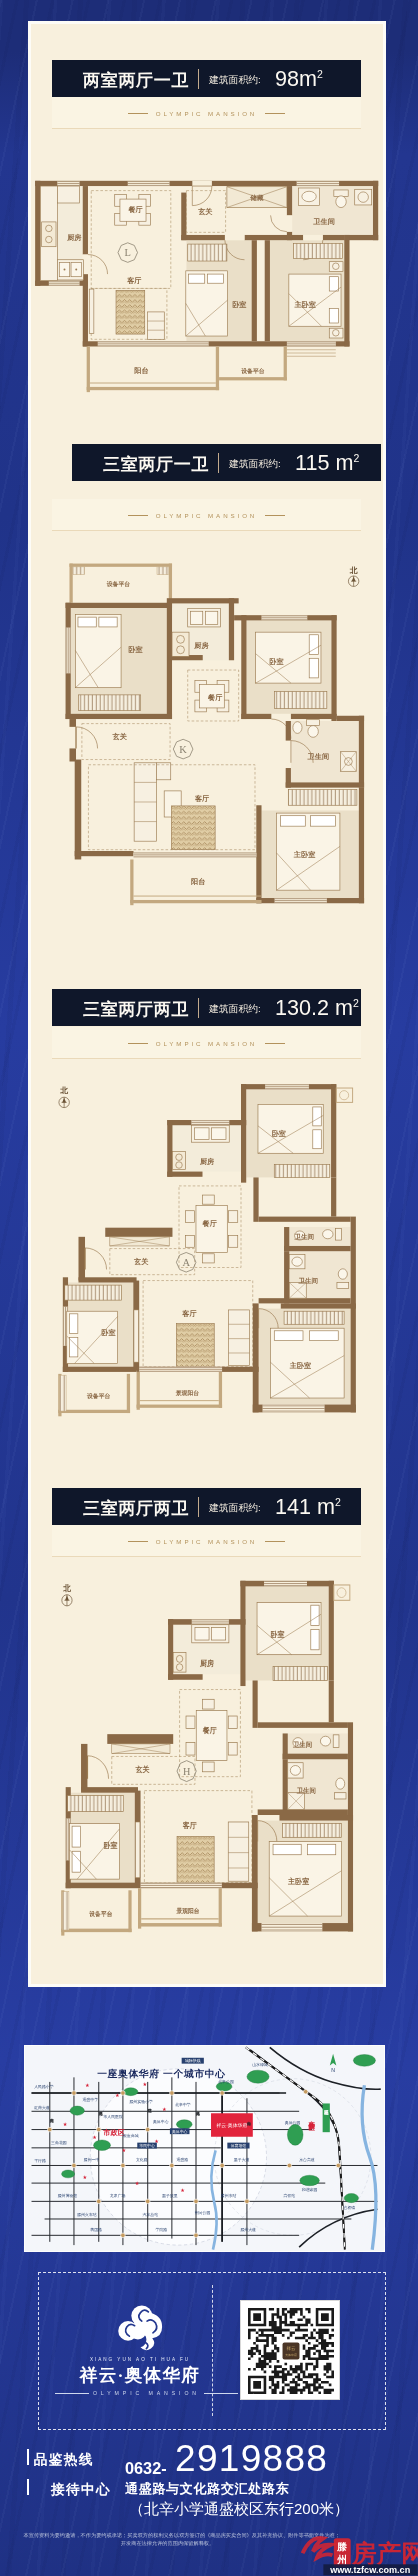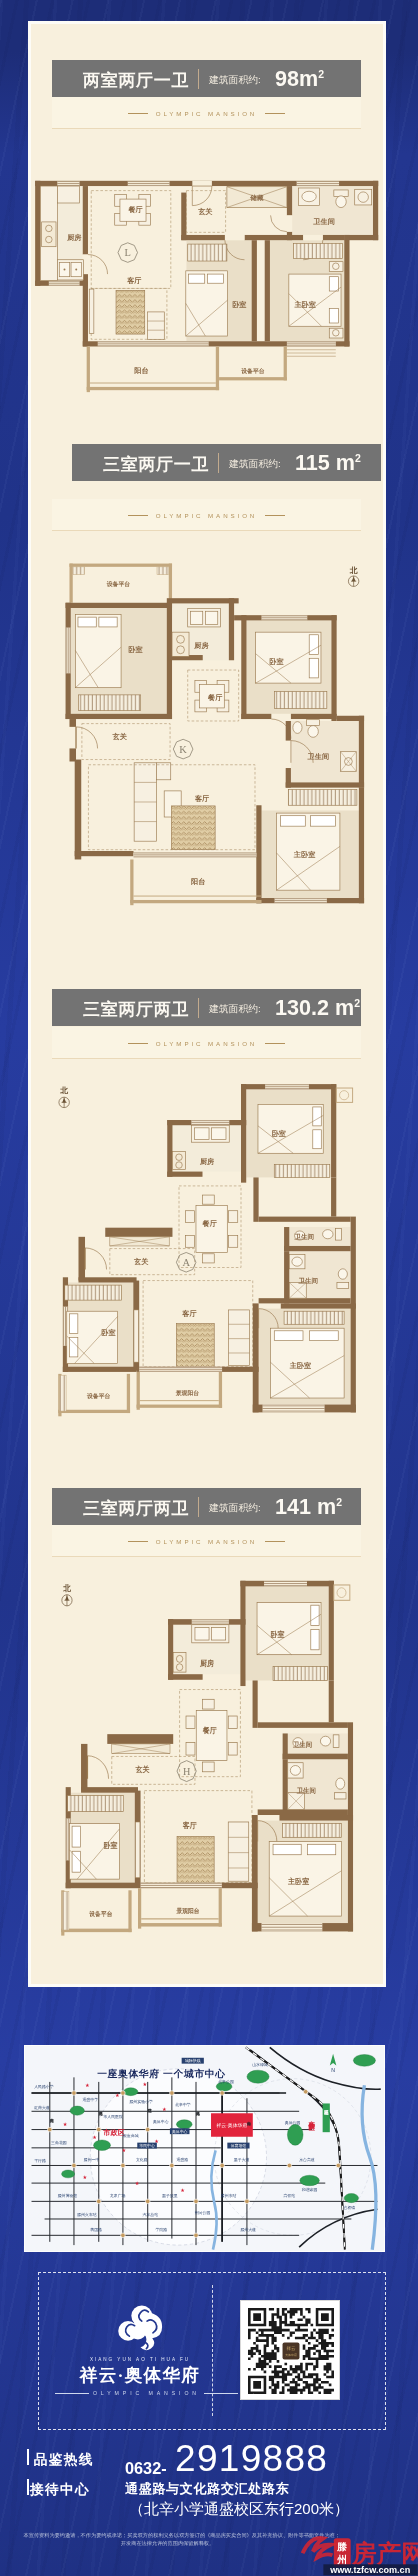--- a/index.html
+++ b/index.html
@@ -7,25 +7,25 @@
 .page{position:relative;width:418px;height:2576px;overflow:hidden;
   background-color:#24388f;}
 .tex{position:absolute;left:0;top:0;width:418px;height:2576px;
   background:
    repeating-linear-gradient(102deg, rgba(170,195,255,0.045) 0 2px, rgba(0,0,0,0) 2px 15px, rgba(8,14,60,0.06) 15px 18.3px, rgba(0,0,0,0) 18.3px 35px),
    repeating-linear-gradient(94deg, rgba(140,170,255,0.035) 0 3.3px, rgba(0,0,0,0) 3.3px 24px, rgba(6,12,55,0.05) 24px 29px, rgba(0,0,0,0) 29px 54px),
    linear-gradient(180deg, #1d2d78 0 2%, #233690 6%, #203389 20%, #273ca0 40%, #21348c 62%, #283da2 80%, #1f3184 100%);
 }
 .panel{position:absolute;left:28px;top:21px;width:352px;height:1960px;
   background:#f8f0dd;border:3.9px solid #fdfcf7;}
-.tbar{position:absolute;left:52px;width:309px;height:37px;background:#737373;}
+.tbar{position:absolute;left:52px;width:309px;height:37px;background:#0f172a;}
 .tbar .cn{position:absolute;left:31px;top:9.1px;color:#fcf9f2;font-size:17px;font-weight:bold;letter-spacing:0.7px;}
 .tbar .sep{position:absolute;left:146px;top:9.1px;width:0.7px;height:19.6px;background:#c3ab8e;}
 .tbar .lbl{position:absolute;left:157px;top:14.4px;color:#f3ecdf;font-size:9.8px;}
-.tbar .num{position:absolute;left:223px;top:5.9px;color:#fcf9f2;font-size:21.6px;font-weight:bold;}
+.tbar .num{position:absolute;left:223px;top:5.9px;color:#fcf9f2;font-size:21.6px;}
 .tbar .num sup{font-size:10.5px;}
 .band{position:absolute;left:52px;width:309px;height:31px;background:#faf4e3;border-bottom:0.7px solid #ead9b9;}
 .band .olym{position:absolute;width:309px;top:13px;text-align:center;color:#b3925c;font-size:6.2px;letter-spacing:2.9px;}
 .band .olym .dash{display:inline-block;width:19.6px;height:0.7px;background:#b3925c;vertical-align:middle;margin:0 7.8px 2px 7.8px;}
 .plan{position:absolute;}
 .mapbox{position:absolute;left:24px;top:2045px;width:359px;height:205px;background:#bef264;border:1.3px solid #fdfdfd;}
 .dashbox{position:absolute;left:38px;top:2272px;width:346px;height:156px;border:1.3px dashed rgba(255,255,255,0.85);}
 .vdash{position:absolute;left:212px;top:2285px;height:131px;width:0;border-left:1.3px dashed rgba(255,255,255,0.8);}
 .contact{position:absolute;left:26px;top:2444px;width:366px;color:#ffffff;}
 .finep{position:absolute;left:23.5px;top:2532px;width:288px;color:#b9c2da;font-size:5.2px;line-height:7.8px;text-align:center;}
@@ -1239,21 +1239,21 @@
 <text x="66" y="74" font-size="4.5" fill="#c9a96a" text-anchor="middle">奥体华府</text>
 </svg>
 </div>
 
 <div class="contact" id="contact">
 <div style="position:absolute;left:0.7px;top:5.2px;width:2px;height:15.7px;background:#ffffff;"></div>
 <span style="position:absolute;left:7.8px;top:7.2px;font-size:13.7px;font-weight:bold;letter-spacing:1.3px;">品鉴热线</span>
 <span style="position:absolute;left:99px;top:6.5px;font-size:16.3px;font-weight:bold;margin-top:8px;">0632-</span>
 <span style="position:absolute;left:149px;top:-6.5px;font-size:37px;font-weight:normal;letter-spacing:1.3px;">2919888</span>
 <div style="position:absolute;left:0.7px;top:35px;width:2px;height:15.7px;background:#ffffff;"></div>
-<span style="position:absolute;left:4px;top:37px;font-size:13.7px;font-weight:bold;letter-spacing:1.3px;">接待中心</span>
+<span style="position:absolute;left:25px;top:37px;font-size:13.7px;font-weight:bold;letter-spacing:1.3px;">接待中心</span>
 <span style="position:absolute;left:99px;top:36px;font-size:13px;font-weight:bold;letter-spacing:0.7px;">通盛路与文化路交汇处路东</span>
 <span style="position:absolute;left:103px;top:56px;font-size:15px;">（北辛小学通盛校区东行200米）</span>
 </div>
 
 <div class="finep">
       <div style="white-space:nowrap;">本宣传资料为要约邀请，不作为要约或承诺；买卖双方的权利义务以双方签订的《商品房买卖合同》及其补充协议、附件等书面文件为准；</div>
       <div>开发商在法律允许的范围内保留解释权。</div>
     </div>
 
 <div id="wm" style="position:absolute;left:297px;top:2524px;width:121px;height:52px;">

